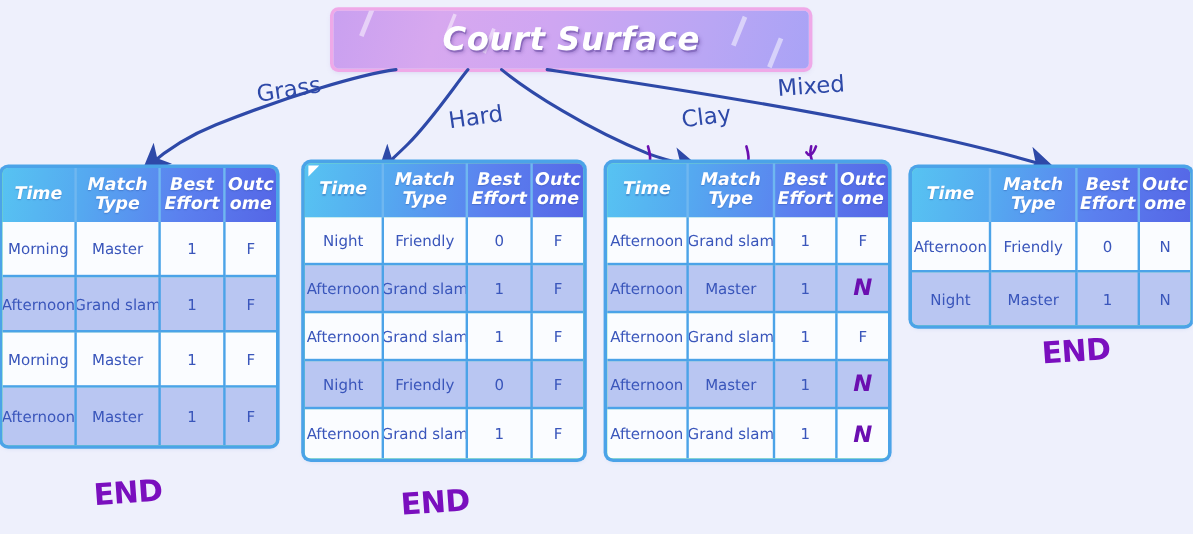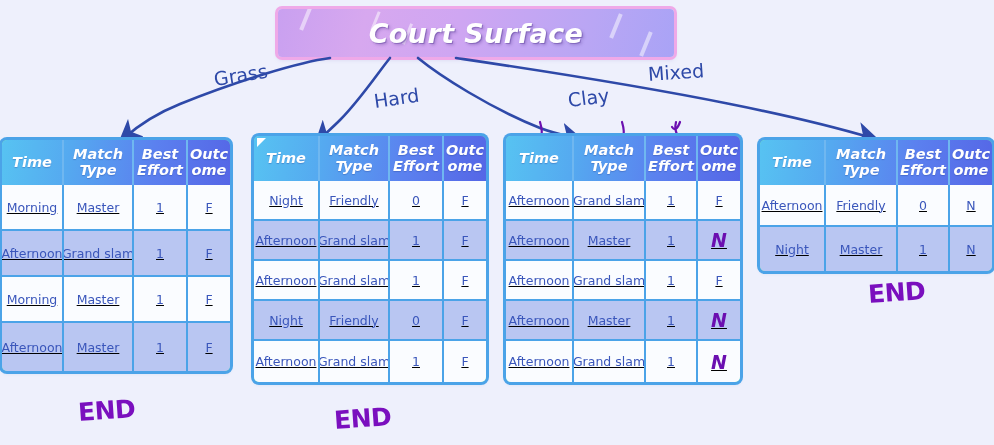--- a/index.html
+++ b/index.html
@@ -97,21 +97,21 @@
     text-align: center;
     padding: 7px 1px 7px 1px;
     box-sizing: border-box;
     display: flex;
     align-items: center;
     justify-content: center;
     border-right: 2px solid #6fb7f0;
     text-shadow: 0 1px 1px rgba(40,70,150,.35);
   }
   .th:last-child { border-right: none; }
-  .trow { display: flex; text-decoration: underline; }
+  .trow { display: flex; }
   .trow.even { background: #fafcff; }
   .trow.odd  { background: #b9c6f2; }
   .td {
     font-family: "DejaVu Sans", sans-serif;
     font-size: 12.5px;
     color: #3a56bb;
     text-align: center;
     box-sizing: border-box;
     display: flex;
     align-items: center;

